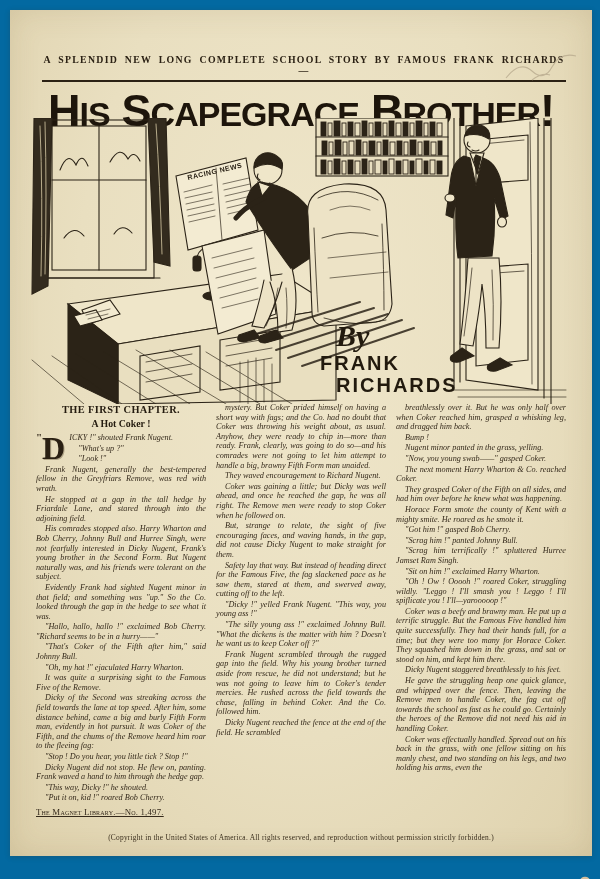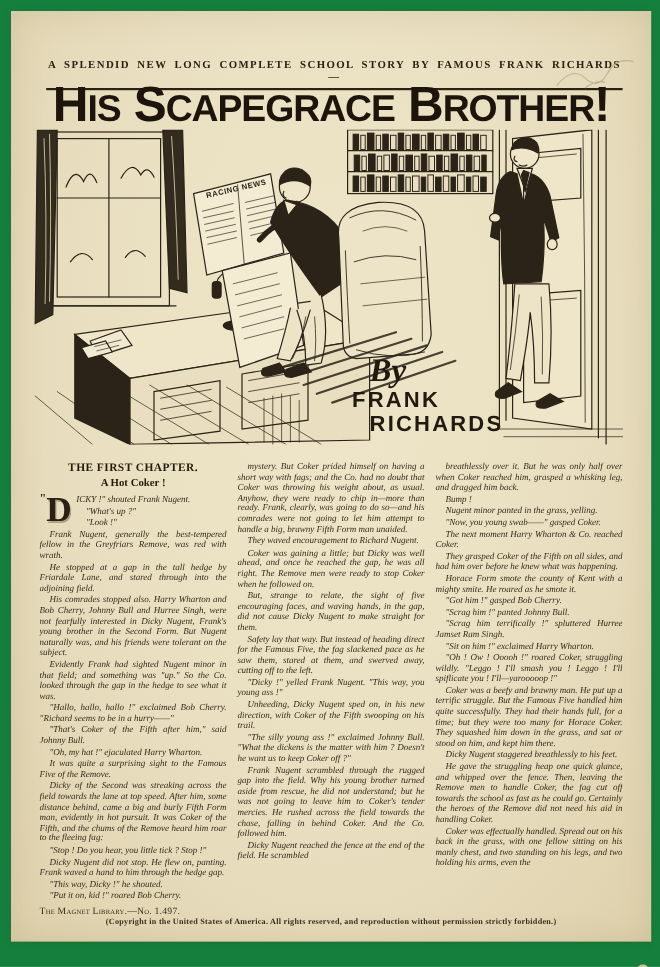--- a/index.html
+++ b/index.html
@@ -1,51 +1,51 @@
 <!DOCTYPE html>
 <html><head>
 <meta charset="utf-8">
 <style>
   html,body{margin:0;padding:0;background:#eef0ee;}
-  .scan{position:relative;width:600px;height:879px;background:#15803d;overflow:hidden;
+  .scan{position:relative;width:600px;height:879px;background:#0369a1;overflow:hidden;
         font-family:"Liberation Serif",serif;}
   .page{position:absolute;left:10px;top:10px;width:582px;height:846px;
         background:radial-gradient(ellipse at 50% 38%, #efe6ca 0%, #e9dfc0 55%, #ded1ac 100%);
         box-shadow:0 1px 5px rgba(60,50,30,.25), inset 0 0 30px rgba(120,95,50,.15);}
   
   .kicker{position:absolute;top:44px;left:32px;right:26px;text-align:center;
           font-weight:bold;font-size:9.8px;letter-spacing:1.3px;word-spacing:3px;
           color:#2b2114;padding-bottom:4px;border-bottom:2px solid #2b2114;}
   
   .title{position:absolute;top:62px;left:0;right:0;text-align:center;
          font-family:"Liberation Sans",sans-serif;font-weight:900;color:#1d150b;
          white-space:nowrap;}
-  .cap-word{display:inline-block;margin:0 6px;}
+  .cap-word{display:inline-block;margin:16px 6px;}
   .cap-big{font-size:45px;line-height:46px;letter-spacing:-1px;}
   .cap-small{font-size:34px;line-height:46px;letter-spacing:-1px;}
   
   .illus{position:absolute;top:108px;left:20px;width:542px;height:286px;}
   .pencil{position:absolute;top:40px;left:492px;width:80px;height:36px;opacity:.75;}
   
   .cols{position:absolute;top:393px;left:26px;width:530px;height:428px;
         display:flex;gap:10px;overflow:hidden;}
-  .col{flex:1;font-size:8.2px;line-height:9.6px;text-align:justify;color:#34291b;margin-top:16px;}
+  .col{flex:1;font-size:8.2px;line-height:9.6px;text-align:justify;color:#34291b;}
   .col h3{margin:1px 0 2px;font-size:10.4px;line-height:12px;text-align:center;
           letter-spacing:.4px;color:#241b0f;}
   .col h4{margin:0 0 4px;font-size:9.8px;line-height:11px;text-align:center;color:#241b0f;}
   .para,.np{margin:0 0 1px;text-indent:9px;font-style:italic;}
   .l1{text-indent:0;}
   .dropwrap{float:left;margin:0 4px 0 0;}
   .oq{font-size:11px;vertical-align:18px;font-weight:bold;}
   .dc{font-size:32px;line-height:27px;font-weight:bold;font-family:"Liberation Serif",serif;
       color:#2a2013;text-shadow:1px 1px 0 rgba(70,55,30,.35);}
-  .magnet{clear:both;margin-top:5px;font-variant:small-caps;font-size:8.8px;letter-spacing:.2px;}
+  .magnet{clear:both;margin-top:5px;font-variant:small-caps;font-size:8.8px;letter-spacing:.2px;text-decoration:underline;}
   
   .copyright{position:absolute;top:823px;left:0;right:0;text-align:center;
-             font-weight:bold;font-size:7.4px;letter-spacing:.25px;color:#3a2e1d;}
+             font-weight:normal;font-size:7.4px;letter-spacing:.25px;color:#3a2e1d;}
   
   .wm{position:absolute;right:6px;bottom:4px;transform:rotate(-90deg);
       transform-origin:100% 100%;font-family:"DejaVu Sans",sans-serif;font-weight:bold;
       font-size:17px;letter-spacing:1px;color:#eac89d;opacity:.9;white-space:nowrap;}
   svg text{font-family:"Liberation Serif",serif;}
   .byl-by{font-style:italic;font-weight:bold;font-size:30px;}
   .byl-name{font-family:"Liberation Sans",sans-serif;font-weight:900;font-size:20px;letter-spacing:2px;}
   .np-head{font-family:"Liberation Sans",sans-serif;font-weight:bold;font-size:7px;letter-spacing:.5px;}
 </style>
 </head>
@@ -267,21 +267,20 @@
         <div class="magnet">The Magnet Library.—No. 1,497.</div>
       </div>
       <div class="col">
         <div>
             <p class="para">mystery. But Coker prided himself on having a short way with fags; and the Co. had no doubt that Coker was throwing his weight about, as usual. Anyhow, they were ready to chip in—more than ready. Frank, clearly, was going to do so—and his comrades were not going to let him attempt to handle a big, brawny Fifth Form man unaided.</p>
             <p class="para">They waved encouragement to Richard Nugent.</p>
             <p class="para">Coker was gaining a little; but Dicky was well ahead, and once he reached the gap, he was all right. The Remove men were ready to stop Coker when he followed on.</p>
             <p class="para">But, strange to relate, the sight of five encouraging faces, and waving hands, in the gap, did not cause Dicky Nugent to make straight for them.</p>
             <p class="para">Safety lay that way. But instead of heading direct for the Famous Five, the fag slackened pace as he saw them, stared at them, and swerved away, cutting off to the left.</p>
             <p class="para">"Dicky !" yelled Frank Nugent. "This way, you young ass !"</p>
-            <p class="para">Unheeding, Dicky Nugent sped on, in his new direction, with Coker of the Fifth swooping on his trail.</p>
             <p class="para">"The silly young ass !" exclaimed Johnny Bull. "What the dickens is the matter with him ? Doesn't he want us to keep Coker off ?"</p>
             <p class="para">Frank Nugent scrambled through the rugged gap into the field. Why his young brother turned aside from rescue, he did not understand; but he was not going to leave him to Coker's tender mercies. He rushed across the field towards the chase, falling in behind Coker. And the Co. followed him.</p>
             <p class="para">Dicky Nugent reached the fence at the end of the field. He scrambled</p>
           </div>
       </div>
       <div class="col">
         <div>
             <p class="para">breathlessly over it. But he was only half over when Coker reached him, grasped a whisking leg, and dragged him back.</p>
             <p class="para">Bump !</p>
             <p class="para">Nugent minor panted in the grass, yelling.</p>

